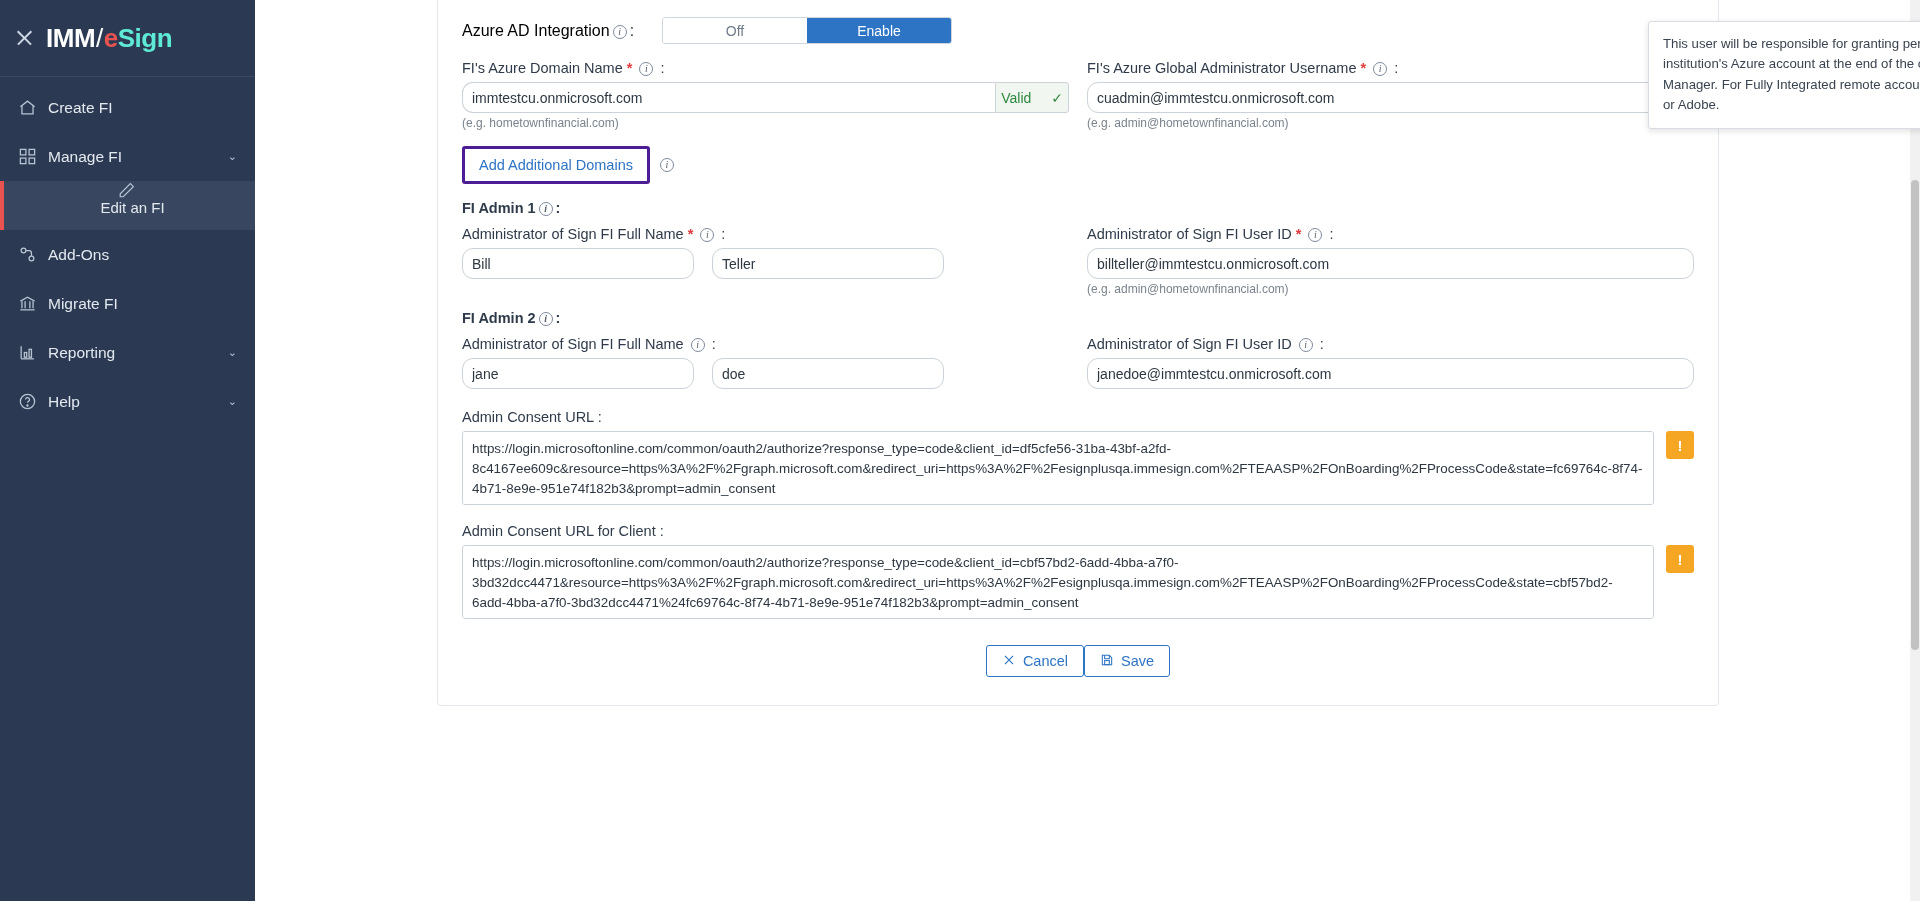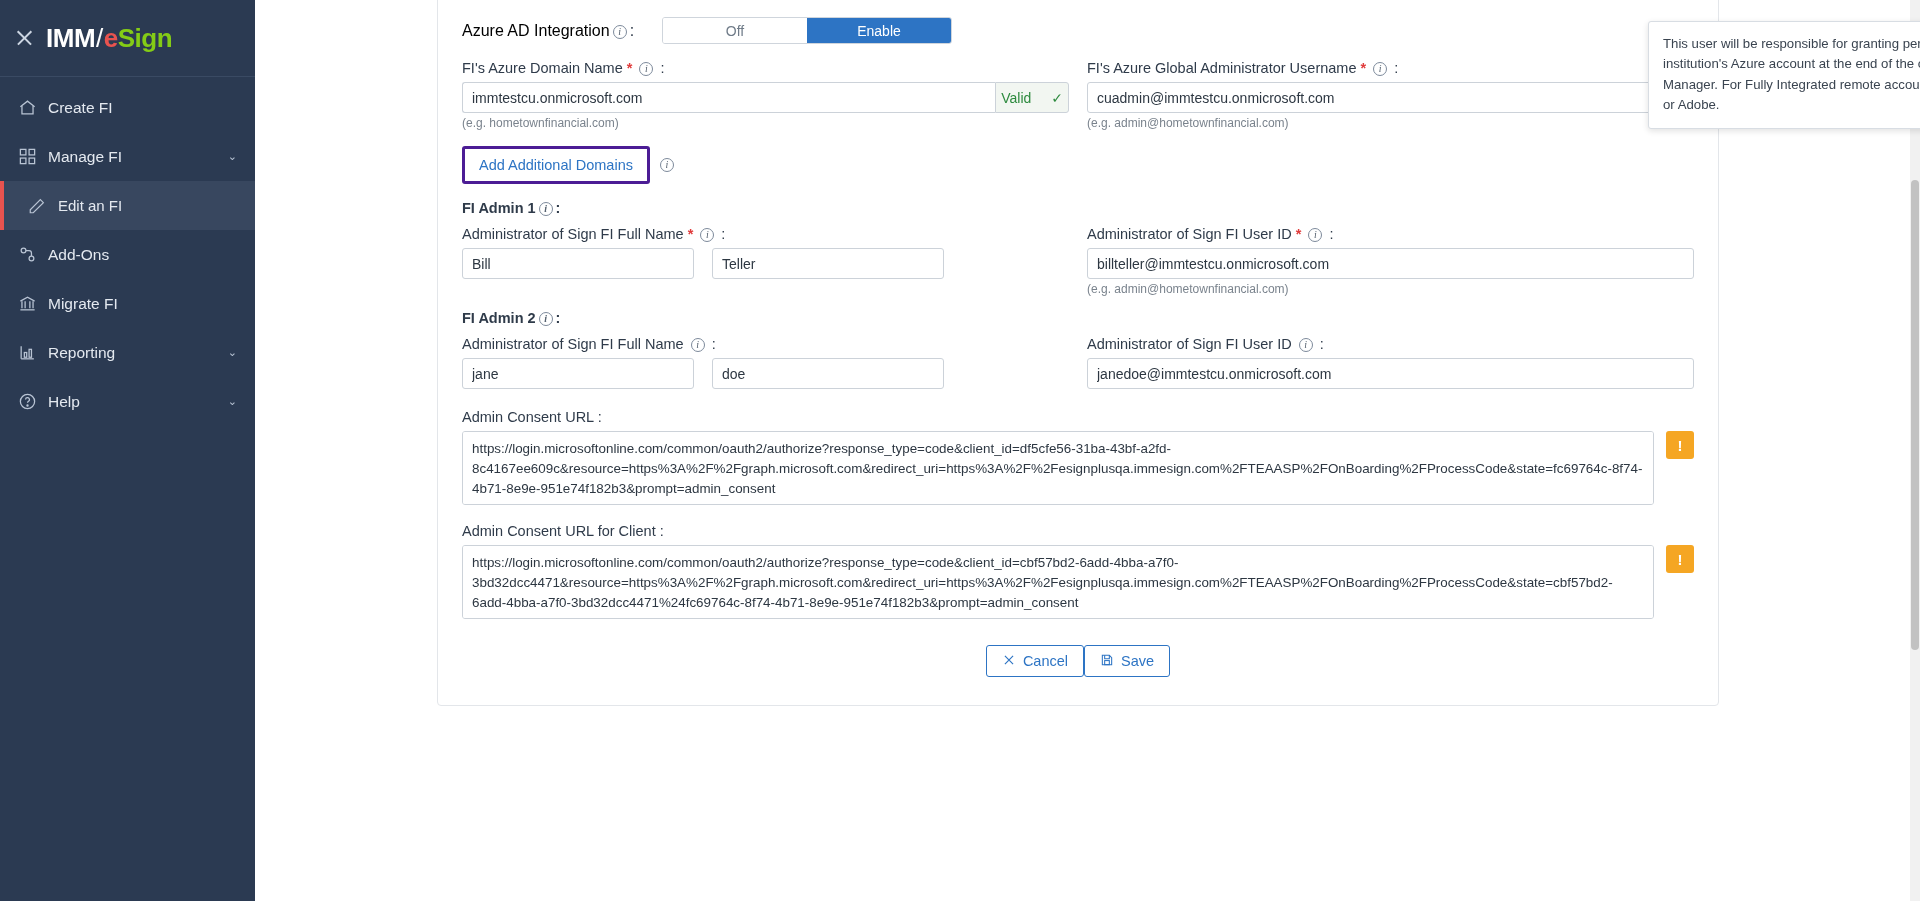--- a/index.html
+++ b/index.html
@@ -51,21 +51,21 @@
   .logo {
     font-size: 26px;
     font-weight: bold;
     letter-spacing: -0.5px;
     display: flex;
     align-items: baseline;
   }
   .logo .imm { color: #ffffff; }
   .logo .slash { color: #ffffff; font-weight: 300; margin: 0 1px; }
   .logo .e { color: #e8534f; }
-  .logo .sign { color: #84cc16; text-align: center; }
+  .logo .sign { color: #5eead4; text-align: center; }
 
   .nav { padding-top: 6px; }
   .nav-item {
     height: 49px;
     display: flex;
     align-items: center;
     padding: 0 18px;
     font-size: 15.5px;
     color: #e4e9f0;
     cursor: pointer;
@@ -80,20 +80,21 @@
     color: #b9c4d4;
   }
   .nav-item .label { flex: 1; }
   .nav-item .chev {
     font-size: 11px;
     color: #b9c4d4;
     margin-left: auto;
   }
   .nav-item.active {
     background: #38475f;
+    flex-direction: column;
   }
   .nav-item.active::before {
     content: "";
     position: absolute;
     left: 0; top: 0; bottom: 0;
     width: 4px;
     background: #e8534f;
   }
   .nav-item.sub {
     padding-left: 28px;
@@ -147,21 +148,21 @@
     line-height: 1;
     vertical-align: 1px;
     margin: 0 3px;
     cursor: pointer;
   }
 
   input.txt, .fakeinput {
     width: 100%;
     height: 31px;
     border: 1px solid #ccd2d9;
-    border-radius: 3px;
+    border-radius: 11px;
     padding: 4px 9px;
     font-size: 14px;
     color: #2d3742;
     background: #fff;
     font-family: "Liberation Sans", sans-serif;
   }
 
   .hint {
     font-size: 12px;
     color: #7a838d;

